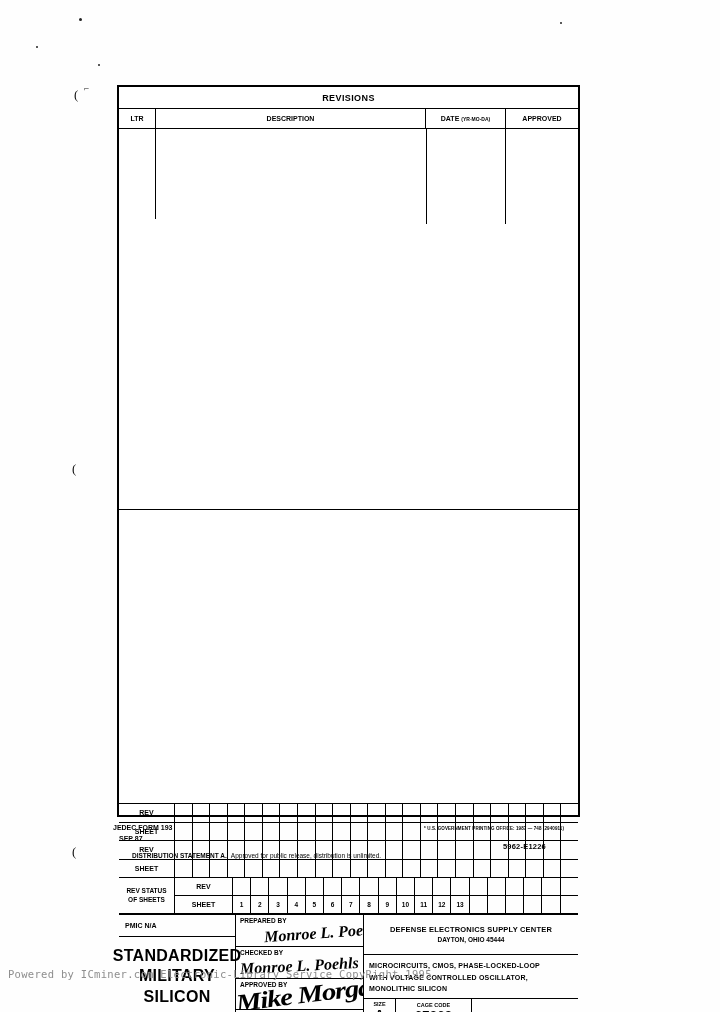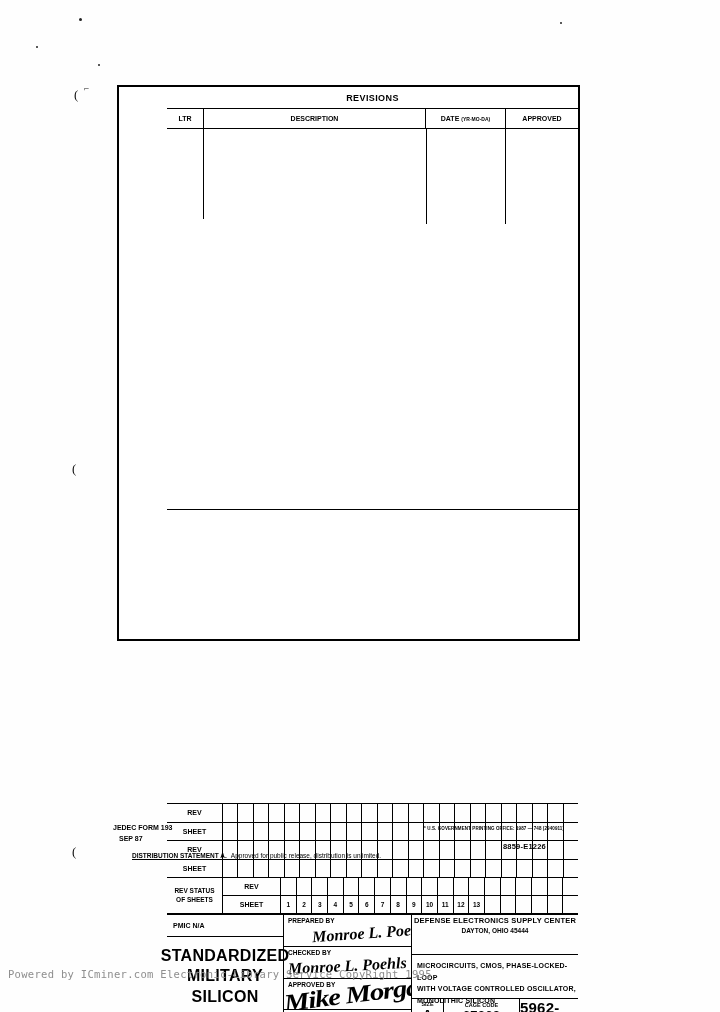--- a/index.html
+++ b/index.html
@@ -38,25 +38,24 @@
     background: #222;
     border-radius: 50%;
   }
 
   
   #drawing-frame {
     position: absolute;
     left: 117px;
     top: 85px;
     width: 463px;
-    height: 556px;
+    height: 732px;
     border: 2px solid #000;
     box-sizing: border-box;
     background: #ffffff;
-    padding-left: 48px;
   }
 
   
   #revisions-title {
     height: 21px;
     border-bottom: 1.5px solid #000;
     display: flex;
     align-items: center;
     justify-content: center;
     font-size: 9px;
@@ -260,21 +259,21 @@
     display: flex;
     flex-direction: column;
     box-sizing: border-box;
   }
   #agency-cell {
     height: 40px;
     border-bottom: 1.5px solid #000;
     display: flex;
     flex-direction: column;
     align-items: center;
-    justify-content: flex-start;
+    justify-content: center;
     box-sizing: border-box;
     line-height: 1.5;
   }
   #agency-name { font-size: 7.5px; font-weight: bold; letter-spacing: 0.2px; }
   #agency-city { font-size: 6.5px; font-weight: bold; }
   #part-desc-cell {
     height: 44px;
     border-bottom: 1.5px solid #000;
     padding: 5px 0 0 5px;
     box-sizing: border-box;
@@ -662,17 +661,17 @@
     <div>JEDEC FORM 193</div>
     <div class="line2">SEP 87</div>
   </div>
 
   <div class="footer-text" id="distribution-statement">
     <span id="distribution-label">DISTRIBUTION STATEMENT A.</span><span id="distribution-body">Approved for public release, distribution is unlimited.</span>
   </div>
 
   <div class="footer-text" id="gpo-line">* U.S. GOVERNMENT PRINTING OFFICE: 1987 — 748 (2940911)</div>
 
-  <div class="footer-text" id="form-number">8859-E1226</div>
+  <div class="footer-text" id="form-number">5962-E1226</div>
 
   <div id="watermark">Powered by ICminer.com Electronic-Library Service CopyRight 1995</div>
 
 </div>
 
 </body></html>

